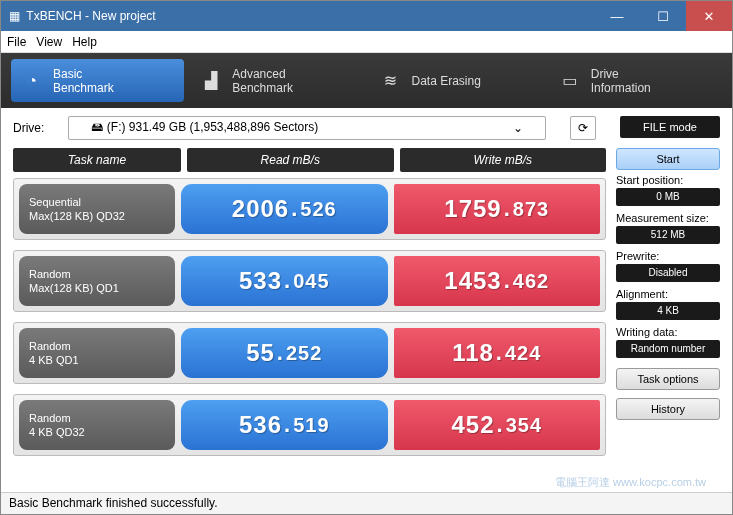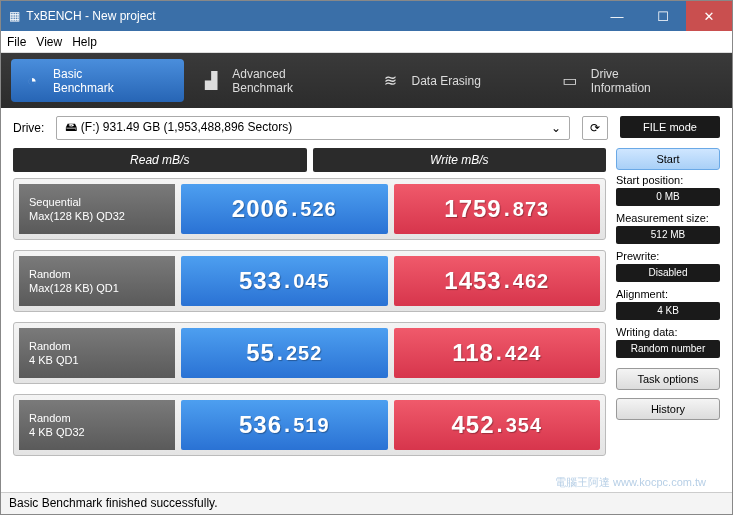--- a/index.html
+++ b/index.html
@@ -6,35 +6,35 @@
 body { width: 733px; height: 515px; background: #fff; overflow: hidden; position: relative; border: 1px solid #888; }
 .titlebar { height: 30px; background: #3a6fa8; color: #fff; display: flex; align-items: center; padding-left: 8px; font-size: 12px; }
 .titlebar .spacer { flex: 1; }
 .tbtn { width: 46px; height: 30px; display: flex; align-items: center; justify-content: center; color: #fff; font-size: 13px; }
 .tbtn.close { background: #c94f4f; }
 .menubar { height: 22px; display: flex; align-items: center; padding: 0 6px; font-size: 12px; gap: 10px; border-bottom: 1px solid #ddd; }
 .tabbar { height: 55px; background: linear-gradient(#3a3a3a,#2c2c2c); display: flex; align-items: stretch; padding: 6px 10px; gap: 6px; }
 .tab { flex: 1; display: flex; align-items: center; gap: 10px; color: #ddd; font-size: 12px; padding: 4px 10px; border-radius: 4px; }
 .tab.active { background: linear-gradient(#4a8edc,#2765b5); color: #fff; }
 .tab .ticon { width: 22px; height: 22px; display: flex; align-items: center; justify-content: center; font-size: 16px; }
-.driverow { display: flex; align-items: center; padding: 8px 12px; gap: 12px; font-size: 12px; }
-.drivesel { flex: 1; height: 24px; border: 1px solid #aaa; border-radius: 2px; display: flex; align-items: center; padding: 0 8px; font-size: 12px; background: #fff; justify-content: space-between; }
+.driverow { display: flex; align-items: center; padding: 8px 12px; gap: 24px; font-size: 12px; }
+.drivesel { flex: 1; height: 24px; border: 1px solid #aaa; border-radius: 2px; display: flex; align-items: center; padding: 0 22px; font-size: 12px; background: #fff; justify-content: space-between; }
 .refresh { width: 26px; height: 24px; border: 1px solid #aaa; border-radius: 2px; display: flex; align-items: center; justify-content: center; }
 .maingrid { display: flex; padding: 0 12px; gap: 10px; }
 .leftcol { flex: 1; }
 .rightcol { width: 104px; display: flex; flex-direction: column; gap: 2px; font-size: 11px; }
 .head3 { display: flex; gap: 6px; margin-bottom: 6px; }
 .head3 div { flex: 1; background: #2b2b2b; color: #fff; text-align: center; font-size: 12px; font-style: italic; padding: 5px 0; border-radius: 2px; }
 .head3 .c1 { flex: 0 0 168px; }
 .brow { display: flex; gap: 6px; margin-bottom: 10px; height: 62px; border: 1px solid #bbb; border-radius: 3px; padding: 5px; background: linear-gradient(#f4f4f4,#e4e4e4); }
-.tname { flex: 0 0 156px; background: linear-gradient(#7a7a7a,#5a5a5a); color: #fff; font-size: 11px; border-radius: 0; display: flex; flex-direction: column; justify-content: center; padding-left: 10px; line-height: 1.3; }
+.tname { flex: 0 0 156px; background: linear-gradient(#7a7a7a,#5a5a5a); color: #fff; font-size: 11px; border-radius: 8px; display: flex; flex-direction: column; justify-content: center; padding-left: 10px; line-height: 1.3; }
 .val { flex: 1; border-radius: 2px; display: flex; align-items: center; justify-content: center; color: #fff; font-family: "Arial Black","Segoe UI",sans-serif; font-weight: 900; font-size: 24px; letter-spacing: 1px; text-shadow: 1px 1px 1px rgba(0,0,0,.3); }
 .val .dot { font-size: 22px; padding: 0 2px; }
 .val .dec { font-size: 20px; }
-.read { background: linear-gradient(#4d9ff0,#2a72d4); }
+.read { background: linear-gradient(#4d9ff0,#2a72d4); border-radius: 11px; }
 .write { background: linear-gradient(#f05a6b,#d7354c); }
 .rbtn { height: 22px; border: 1px solid #999; background: linear-gradient(#f4f4f4,#dcdcdc); font-size: 11px; text-align: center; line-height: 20px; border-radius: 3px; }
 .rbtn.blue { background: linear-gradient(#cfe6ff,#a9d0f7); border-color: #6aa9e6; }
 .rlbl { font-size: 11px; margin-top: 2px; }
 .rval { height: 18px; background: #1a1a1a; color: #fff; font-size: 10px; text-align: center; line-height: 18px; border-radius: 2px; margin-bottom: 2px; }
 .status { position: absolute; bottom: 0; left: 0; right: 0; height: 22px; border-top: 1px solid #ccc; font-size: 12px; padding: 3px 8px; background: #f4f4f4; }
 .wm { position: absolute; right: 26px; bottom: 24px; font-size: 11px; color: #b7cfe6; pointer-events: none; }
 </style>
 </head>
 <body>
@@ -84,20 +84,21 @@
   </div>
   <div class="refresh">
       <span>⟳</span>
     </div>
   <div class="rval" style="width:100px;height:22px;line-height:22px;font-size:11px;">FILE mode</div>
 </div>
 
 <div class="maingrid">
   <div class="leftcol">
     <div class="head3">
+      <div class="c1">Task name</div>
       <div>Read mB/s</div>
       <div>Write mB/s</div>
     </div>
     <div id="rows">
         <div class="brow">
           <div class="tname">
             <div>Sequential</div>
             <div>Max(128 KB) QD32</div>
           </div>
           <div class="val read">

